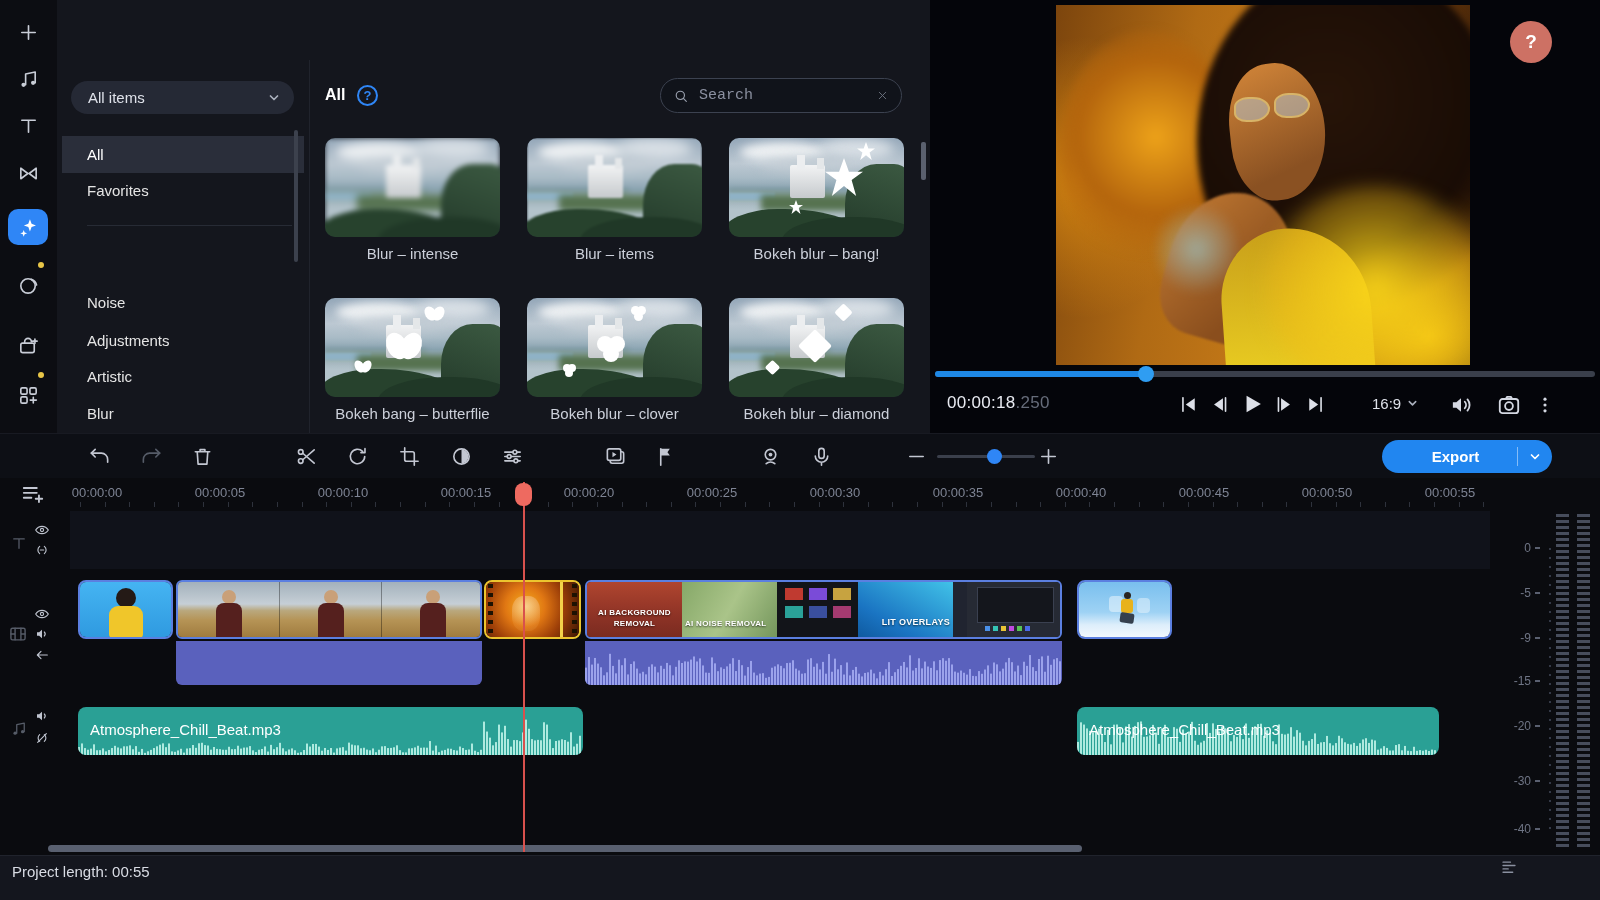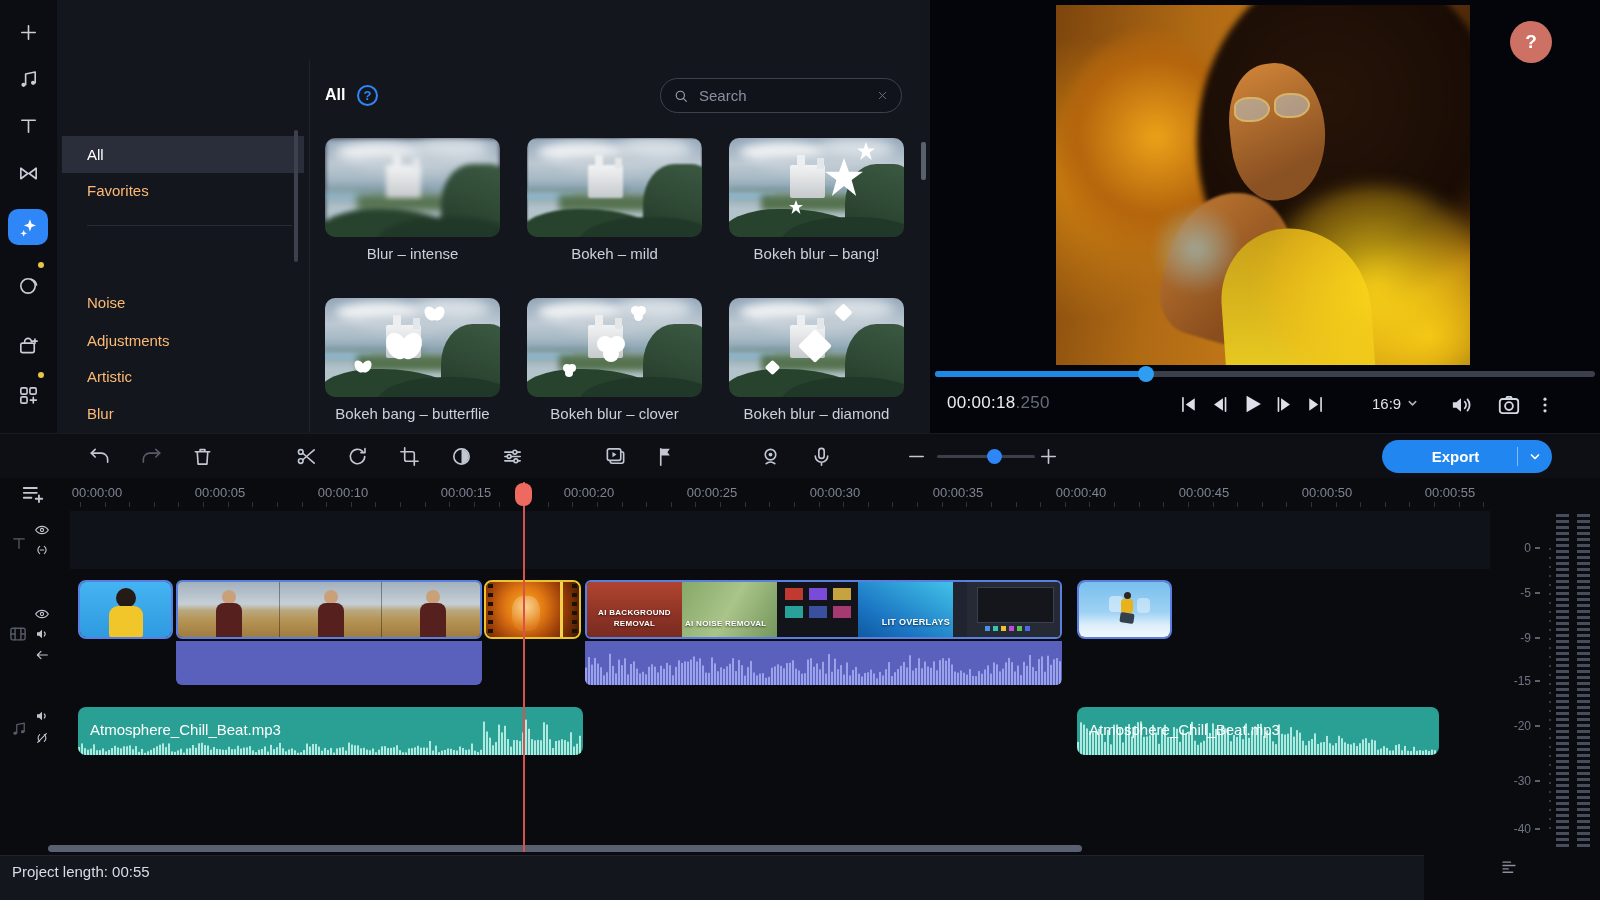--- a/index.html
+++ b/index.html
@@ -22,34 +22,34 @@
         display:flex;align-items:center;gap:31px;padding-left:21px}
   .tab{font-size:17px;color:#9aa0ae;cursor:pointer;white-space:nowrap}
   .tab.active{color:#ffffff;font-weight:700}
 
   .cats{position:absolute;left:0;top:60px;width:253px;height:373px;border-right:1px solid #20232c}
   .dropdown{position:absolute;left:14px;top:21px;width:223px;height:33px;background:#252935;border:none;border-radius:17px;
             color:#dfe2ea;font-size:15px;display:flex;align-items:center;justify-content:space-between;
             padding:0 14px 0 17px;font-family:inherit;cursor:pointer}
   .dropdown svg{width:12px;height:12px;color:#aab0bd}
   .cat{position:absolute;left:5px;width:242px;height:37px;display:flex;align-items:center;padding-left:25px;
-       font-size:15px;color:#fdba74;cursor:pointer}
+       font-size:15px;color:#e5e5e5;cursor:pointer}
   .cat.selected{background:#2a2e3a;color:#fff}
   .cat-divider{position:absolute;left:30px;top:165px;width:205px;height:1px;background:#272b35}
   .cat-scroll{position:absolute;left:237px;top:70px;width:4px;height:132px;background:#3c414d;border-radius:2px;cursor:pointer}
 
   .content{position:absolute;left:253px;top:60px;width:620px;height:373px;overflow:hidden}
   .all-head{position:absolute;left:15px;top:26px;font-size:16px;font-weight:700;color:#fff}
   .q-circle{position:absolute;left:47px;top:25px;width:21px;height:21px;border:2px solid #2f86f6;border-radius:50%;
             color:#2f86f6;font-size:13px;font-weight:700;display:flex;align-items:center;justify-content:center;cursor:pointer}
   .search{position:absolute;left:350px;top:18px;width:242px;height:35px;border:1px solid #3c4250;border-radius:18px;
           background:#10131a;display:flex;align-items:center;padding:0 12px;gap:8px}
   .search svg{flex:none}
   .search .mag{width:16px;height:16px;color:#9aa0ae}
-  .search input{flex:1;background:none;border:none;outline:none;color:#84cc16;font-size:15px;font-family:Liberation Sans, sans-serif;min-width:0}
+  .search input{flex:1;background:none;border:none;outline:none;color:#84cc16;font-size:15px;font-family:Liberation Mono, monospace;min-width:0}
   .search input::placeholder{color:#8b90a0}
   .search .x{width:13px;height:13px;color:#6d7380;cursor:pointer}
   .grid-scroll{position:absolute;left:611px;top:82px;width:5px;height:38px;background:#5a606e;border-radius:2px;cursor:pointer}
 
   .cell-cap{position:absolute;width:175px;text-align:center;font-size:15px;color:#ccd0da;white-space:nowrap;overflow:hidden}
   .thumb{position:absolute;width:175px;height:99px;border-radius:10px;overflow:hidden;background:#1b222b;cursor:pointer}
   .art{position:absolute;inset:0}
   .art>div{position:absolute}
   .sky{inset:0;background:linear-gradient(180deg,#93a6b8 0%,#bcc8d2 26%,#a9bbc6 40%,#8ba4b2 52%,#9fb2ba 62%,#b3c3cb 72%)}
   .cl1{left:6%;top:4%;width:50%;height:20%;background:#eef1f3;border-radius:50%;filter:blur(5px)}
@@ -163,21 +163,21 @@
   .ph-handle{position:absolute;left:515px;top:5px;width:17px;height:23px;background:#ee6a60;border-radius:8px;z-index:41;cursor:pointer}
 
   .meter{position:absolute;left:1490px;top:0;width:110px;height:377px}
   .mrow{position:absolute;left:0;width:50px;display:flex;align-items:center;justify-content:flex-end;gap:4px;
         transform:translateY(-50%);font-size:12px;color:#6f7585}
   .mrow i{width:5px;height:2px;background:#5a6070;display:block}
   .mcol{position:absolute;top:36px;width:13px;height:334px;background:repeating-linear-gradient(180deg,#474d5c 0 3px,rgba(0,0,0,0) 3px 6px)}
   .mdots{position:absolute;left:59px;top:70px;width:2px;height:281px;background:repeating-linear-gradient(180deg,#343947 0 2px,rgba(0,0,0,0) 2px 9px)}
   .hscroll{position:absolute;left:48px;top:367px;width:1034px;height:7px;background:#596070;border-radius:3.5px;cursor:pointer;z-index:30}
 
-  .status{position:absolute;left:0;top:855px;width:1424px;height:45px;background:#14161e;border-top:1px solid #20232c}
+  .status{position:absolute;left:0;top:855px;width:1600px;height:45px;background:#14161e;border-top:1px solid #20232c}
   .status span{position:absolute;left:12px;top:7px;font-size:15px;color:#d9dce4}
   .lvl-icon{position:absolute;left:1500px;top:858px;width:18px;height:18px;color:#8a90a0;z-index:7}
 </style>
 </head>
 <body>
 
 <div class="app">
 
   <nav class="rail">
     <button class="rail-btn" style="top:12px">
@@ -227,20 +227,26 @@
           <rect x="4" y="13.5" width="6.5" height="6.5" rx="1.5"></rect>
           <path d="M17 13.8v6M13.8 16.8h6.4"></path>
         </svg>
     </button>
     <span class="dot" style="left:38px;top:372px"></span>
   </nav>
 
   <section class="top-panel">
 
     <aside class="cats">
+      <button class="dropdown">
+        <span>All items</span>
+        <svg class="svgi" viewBox="0 0 12 12">
+            <path d="M2.5 4l3.5 3.5L9.5 4"></path>
+          </svg>
+      </button>
       <div class="cat selected" style="top:76px">All</div>
       <div class="cat" style="top:112px">Favorites</div>
       <div class="cat-divider"></div>
       <div class="cat" style="top:224px">Noise</div>
       <div class="cat" style="top:262px">Adjustments</div>
       <div class="cat" style="top:335px">Blur</div>
       <div class="cat" style="top:298px">Artistic</div>
       <div class="cat-scroll"></div>
     </aside>
 
@@ -287,21 +293,21 @@
             <div class="lake"></div>
             <div class="grn"></div>
             <div class="castle"></div>
             <div class="tw1"></div>
             <div class="tw2"></div>
             <div class="hillR"></div>
             <div class="treeB"></div>
             <div class="treeB2"></div>
           </div>
       </div>
-      <div class="cell-cap" style="left:217px;top:185px">Bokeh – mild</div>
+      <div class="cell-cap" style="left:217px;top:185px">Blur – items</div>
 
       <div class="thumb b-bok" style="left:419px;top:78px">
         <div class="art">
             <div class="sky"></div>
             <div class="cl1"></div>
             <div class="cl2"></div>
             <div class="cl3"></div>
             <div class="far"></div>
             <div class="lake"></div>
             <div class="grn"></div>

